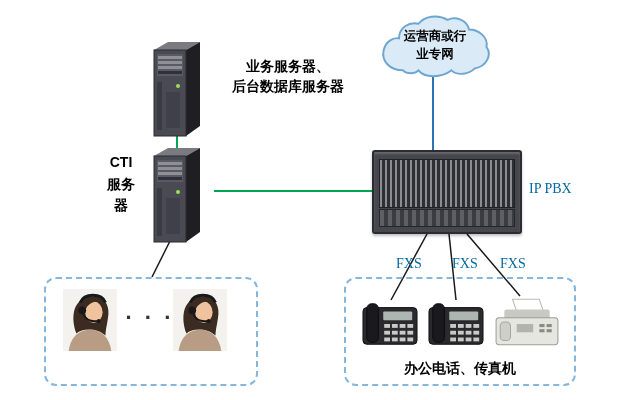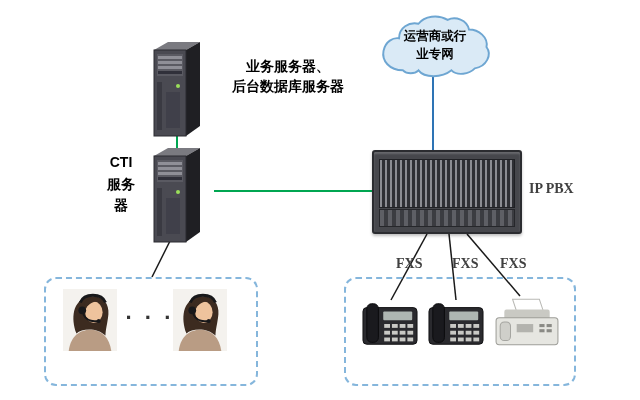--- a/index.html
+++ b/index.html
@@ -6,21 +6,21 @@
   .canvas{
     position:relative;width:640px;height:400px;background:#ffffff;
     font-family:"Liberation Sans",sans-serif;overflow:hidden;
   }
   .wires{position:absolute;left:0;top:0;pointer-events:none;}
   .label{
     position:absolute;color:#000;font-weight:700;font-size:14px;
     white-space:pre-line;text-align:center;line-height:1.45;
   }
   .serif-label{
-    position:absolute;color:#404040;font-weight:700;font-size:14px;
+    position:absolute;color:#0369a1;font-weight:400;font-size:14px;
     font-family:"Liberation Serif",serif;white-space:nowrap;
   }
   .cloud-wrap{position:absolute;left:372px;top:14px;width:126px;height:68px;}
   .cloud-text{
     position:absolute;left:381px;top:27px;width:108px;text-align:center;
     font-size:12.5px;font-weight:700;color:#000;white-space:pre-line;line-height:1.45;
   }
   .tower{position:absolute;width:72px;height:96px;}
   .tower-app{left:140px;top:42px;}
   .tower-cti{left:140px;top:148px;}
@@ -184,14 +184,15 @@
   <div class="dashed-box box-devices"></div>
   <svg class="phone phone-1" viewBox="0 0 58 46">
     <use href="#sym-phone"></use>
   </svg>
   <svg class="phone phone-2" viewBox="0 0 58 46">
     <use href="#sym-phone"></use>
   </svg>
   <svg class="fax" viewBox="0 0 64 50">
     <use href="#sym-fax"></use>
   </svg>
+  <div class="label lbl-devices">办公电话、传真机</div>
 
 </div>
 
 </body></html>

